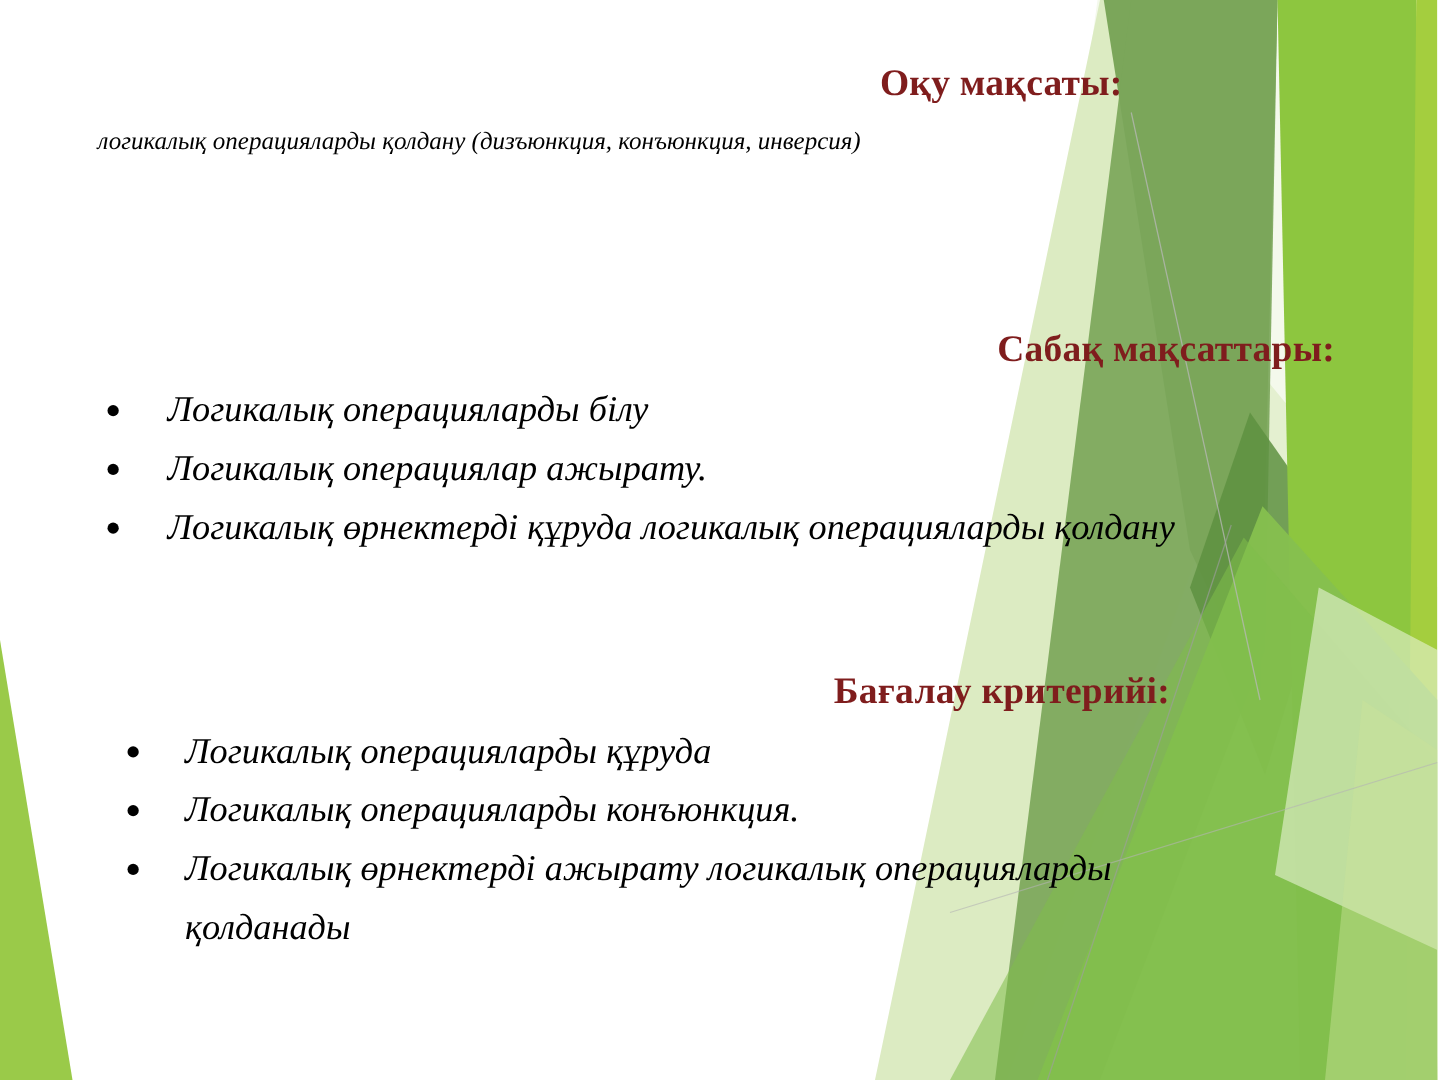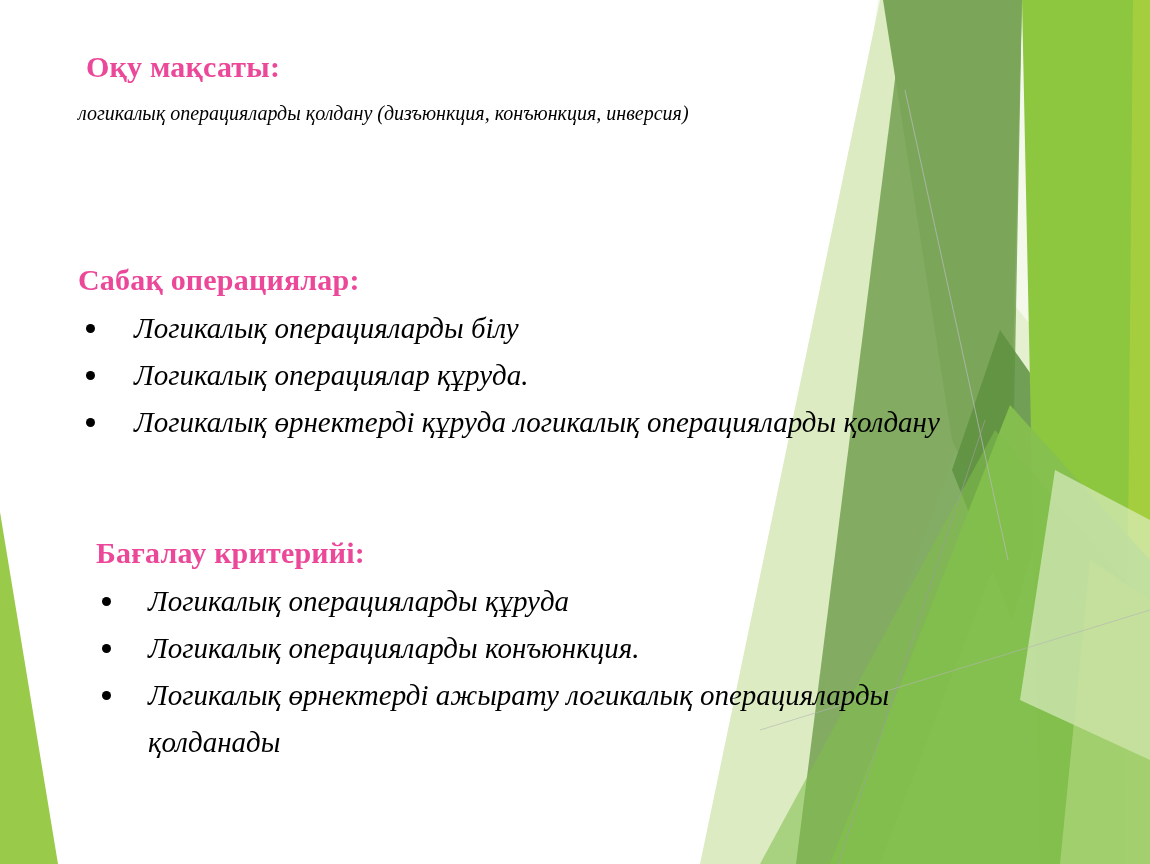--- a/index.html
+++ b/index.html
@@ -36,25 +36,26 @@
   }
 
   .block {
     position: absolute;
   }
 
   .heading {
     font-family: "Liberation Serif", "DejaVu Serif", serif;
     font-weight: bold;
     font-style: normal;
-    color: #ec4899;
+    color: #7f1d1d;
     font-size: 30px;
     line-height: 1.12;
     letter-spacing: 0.2px;
     white-space: nowrap;
+    text-align: right;
   }
 
   .para {
     font-family: "Liberation Serif", "DejaVu Serif", serif;
     font-style: italic;
     font-weight: normal;
     color: #000000;
     font-size: 20px;
     line-height: 47px;
   }
@@ -144,29 +145,29 @@
   </svg>
 
   <div id="content">
 
     <div class="block" id="block-objective">
       <div class="heading">Оқу мақсаты:</div>
       <div class="para">логикалық операцияларды қолдану (дизъюнкция, конъюнкция, инверсия)</div>
     </div>
 
     <div class="block" id="block-lesson-goals">
-      <div class="heading">Сабақ операциялар:</div>
+      <div class="heading">Сабақ мақсаттары:</div>
       <ul class="bullets">
         <li>
           <span class="bullet-dot"></span>
           <span class="li-text">Логикалық операцияларды білу</span>
         </li>
         <li>
           <span class="bullet-dot"></span>
-          <span class="li-text">Логикалық операциялар құруда.</span>
+          <span class="li-text">Логикалық операциялар ажырату.</span>
         </li>
         <li>
           <span class="bullet-dot"></span>
           <span class="li-text">Логикалық өрнектерді құруда логикалық операцияларды қолдану</span>
         </li>
       </ul>
     </div>
 
     <div class="block" id="block-assessment">
       <div class="heading">Бағалау критерийі:</div>

